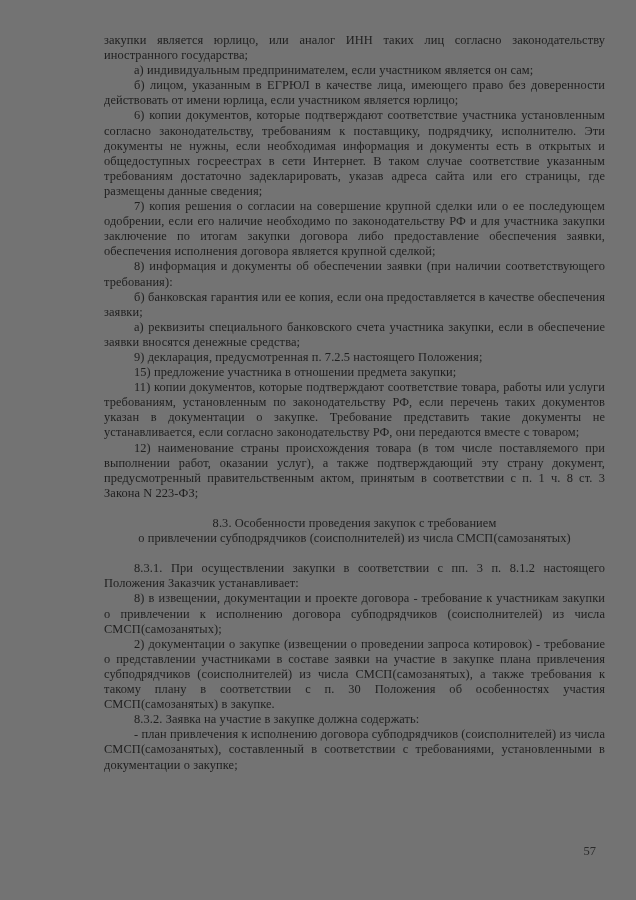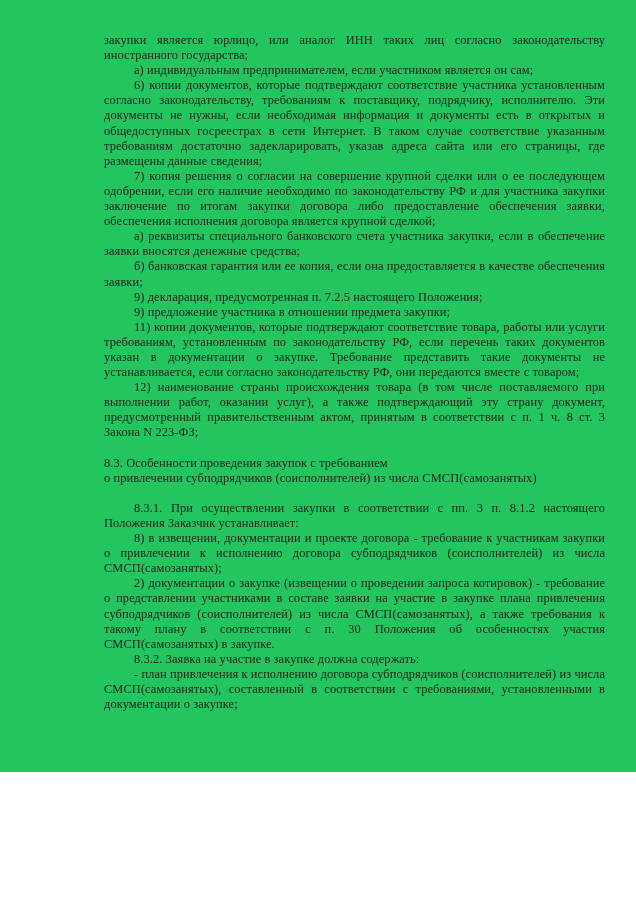--- a/index.html
+++ b/index.html
@@ -3,22 +3,22 @@
 <meta charset="utf-8">
 <style>
   html, body {
     margin: 0;
     padding: 0;
     background: #ffffff;
   }
   .page {
     position: relative;
     width: 636px;
-    height: 772px;
-    background: #22c55e;
+    height: 900px;
+    background: #737373;
     overflow: hidden;
     font-family: "Liberation Serif", "DejaVu Serif", serif;
     color: #1e1e1e;
   }
   .text-block {
     position: absolute;
     left: 104px;
     top: 33px;
     width: 501px;
     font-size: 12.4px;
@@ -30,20 +30,21 @@
   }
   .para {
     margin: 0;
     text-indent: 30px;
   }
   .para.continuation {
     text-indent: 0;
   }
   .section-heading {
     margin: 15.1px 0 15.1px 0;
+    text-align: center;
     text-indent: 0;
   }
   .section-heading .hline {
     display: block;
   }
   .page-number {
     position: absolute;
     right: 40px;
     top: 844px;
     font-size: 12.5px;
@@ -51,26 +52,28 @@
   }
 </style>
 </head>
 <body>
 
 <div class="page">
   <div class="text-block">
 
     <p class="para continuation">закупки является юрлицо, или аналог ИНН таких лиц согласно законодательству иностранного государства;</p>
     <p class="para">а) индивидуальным предпринимателем, если участником является он сам;</p>
+    <p class="para">б) лицом, указанным в ЕГРЮЛ в качестве лица, имеющего право без доверенности действовать от имени юрлица, если участником является юрлицо;</p>
     <p class="para">6) копии документов, которые подтверждают соответствие участника установленным согласно законодательству, требованиям к поставщику, подрядчику, исполнителю. Эти документы не нужны, если необходимая информация и документы есть в открытых и общедоступных госреестрах в сети Интернет. В таком случае соответствие указанным требованиям достаточно задекларировать, указав адреса сайта или его страницы, где размещены данные сведения;</p>
     <p class="para">7) копия решения о согласии на совершение крупной сделки или о ее последующем одобрении, если его наличие необходимо по законодательству РФ и для участника закупки заключение по итогам закупки договора либо предоставление обеспечения заявки, обеспечения исполнения договора является крупной сделкой;</p>
+    <p class="para">8) информация и документы об обеспечении заявки (при наличии соответствующего требования):</p>
+    <p class="para">б) банковская гарантия или ее копия, если она предоставляется в качестве обеспечения заявки;</p>
     <p class="para">а) реквизиты специального банковского счета участника закупки, если в обеспечение заявки вносятся денежные средства;</p>
-    <p class="para">б) банковская гарантия или ее копия, если она предоставляется в качестве обеспечения заявки;</p>
     <p class="para">9) декларация, предусмотренная п. 7.2.5 настоящего Положения;</p>
-    <p class="para">9) предложение участника в отношении предмета закупки;</p>
+    <p class="para">15) предложение участника в отношении предмета закупки;</p>
     <p class="para">11) копии документов, которые подтверждают соответствие товара, работы или услуги требованиям, установленным по законодательству РФ, если перечень таких документов указан в документации о закупке. Требование представить такие документы не устанавливается, если согласно законодательству РФ, они передаются вместе с товаром;</p>
     <p class="para">12) наименование страны происхождения товара (в том числе поставляемого при выполнении работ, оказании услуг), а также подтверждающий эту страну документ, предусмотренный правительственным актом, принятым в соответствии с п. 1 ч. 8 ст. 3 Закона N 223-ФЗ;</p>
 
     <div class="section-heading">
       <span class="hline">8.3. Особенности проведения закупок с требованием</span>
       <span class="hline">о привлечении субподрядчиков (соисполнителей) из числа СМСП(самозанятых)</span>
     </div>
 
     <p class="para">8.3.1. При осуществлении закупки в соответствии с пп. 3 п. 8.1.2 настоящего Положения Заказчик устанавливает:</p>
     <p class="para">8) в извещении, документации и проекте договора - требование к участникам закупки о привлечении к исполнению договора субподрядчиков (соисполнителей) из числа СМСП(самозанятых);</p>

